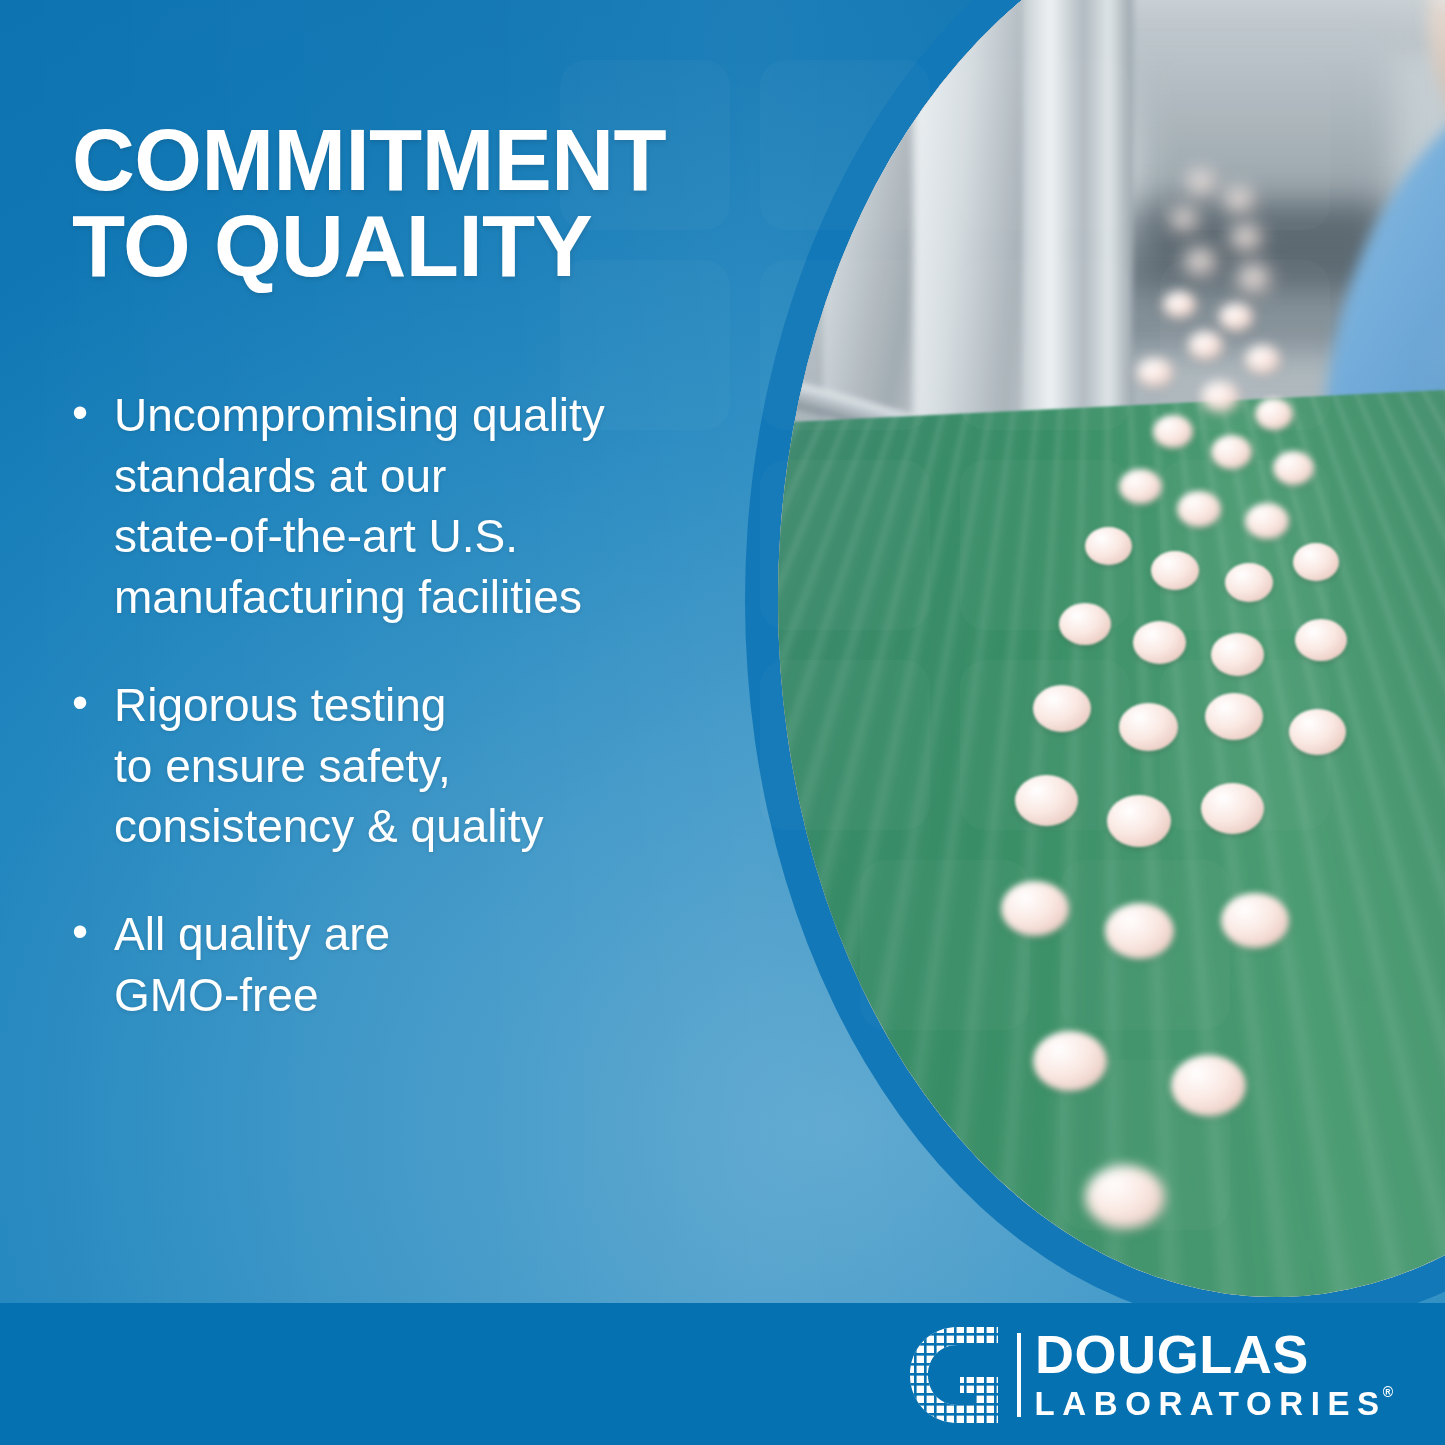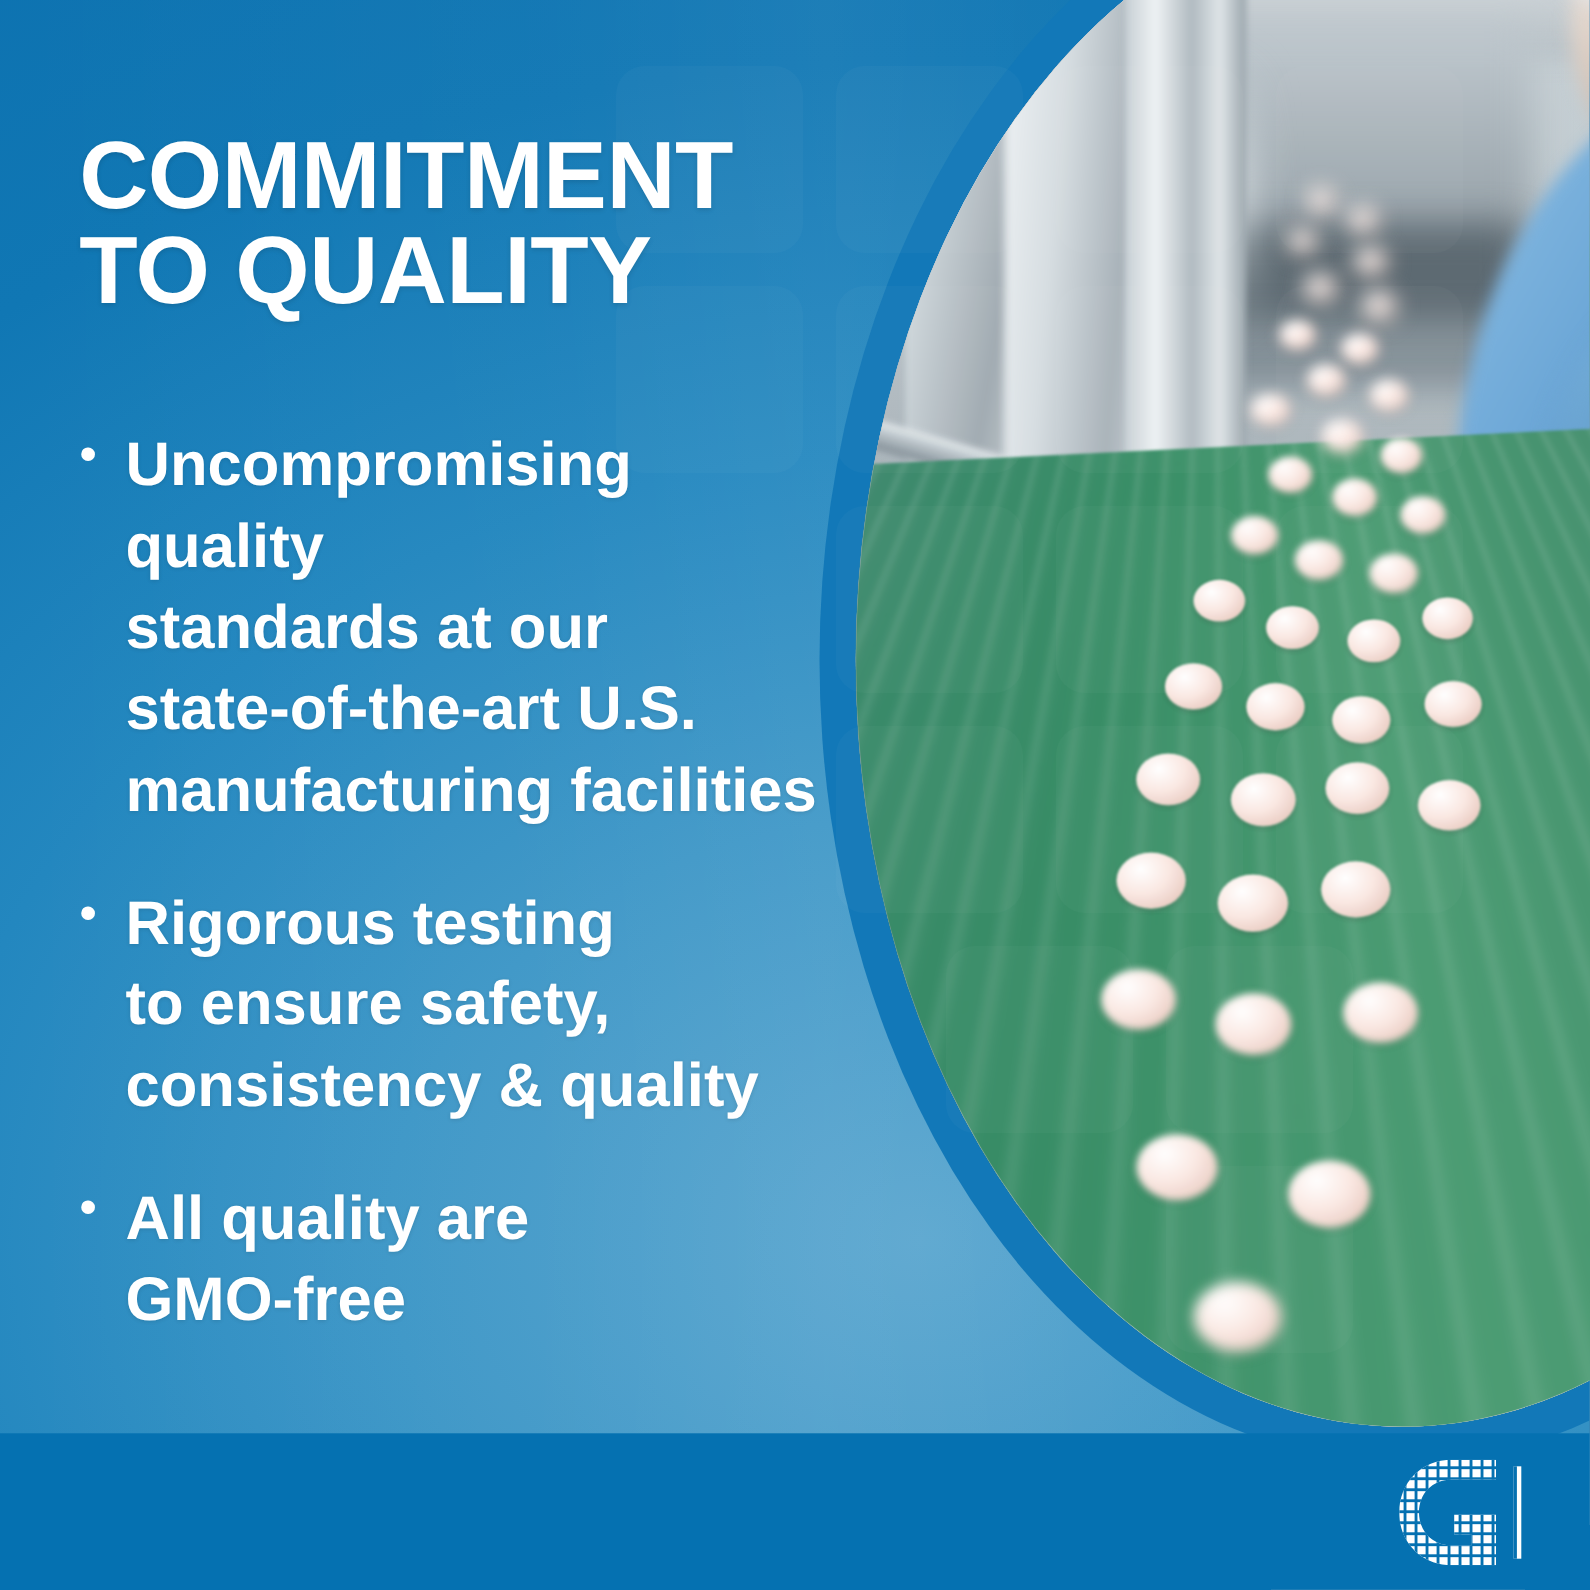--- a/index.html
+++ b/index.html
@@ -253,23 +253,23 @@
     width:46px;
     color:#ffffff;
     font-size:46px;
     line-height:1.18;
     text-align:left;
     padding-left:4px;
   }
   .bullet-text{
     flex:1 1 auto;
     color:#ffffff;
-    font-size:56px;
+    font-size:46px;
     line-height:1.32;
-    font-weight:bold;
+    font-weight:normal;
     text-shadow:0 1px 4px rgba(0,0,0,0.12);
     white-space:pre-line;
   }
 
   
   .footer{
     position:absolute;
     left:0; bottom:0; width:1445px; height:142px;
     background:#0571b1;
     z-index:5;
@@ -503,17 +503,23 @@
               <rect x="68" y="-1" width="2.6" height="102"></rect>
               <rect x="78" y="-1" width="2.6" height="102"></rect>
               <rect x="88" y="-1" width="2.6" height="102"></rect>
             </g>
           </g>
         </svg>
       </div>
 
       <div class="logo-divider"></div>
 
+      <div class="logo-words">
+        <div class="logo-douglas">DOUGLAS</div>
+        <div class="logo-labs">
+          <span>LABORATORIES</span><sup>®</sup>
+        </div>
+      </div>
 
     </div>
   </div>
 
 </div>
 
 </body></html>

